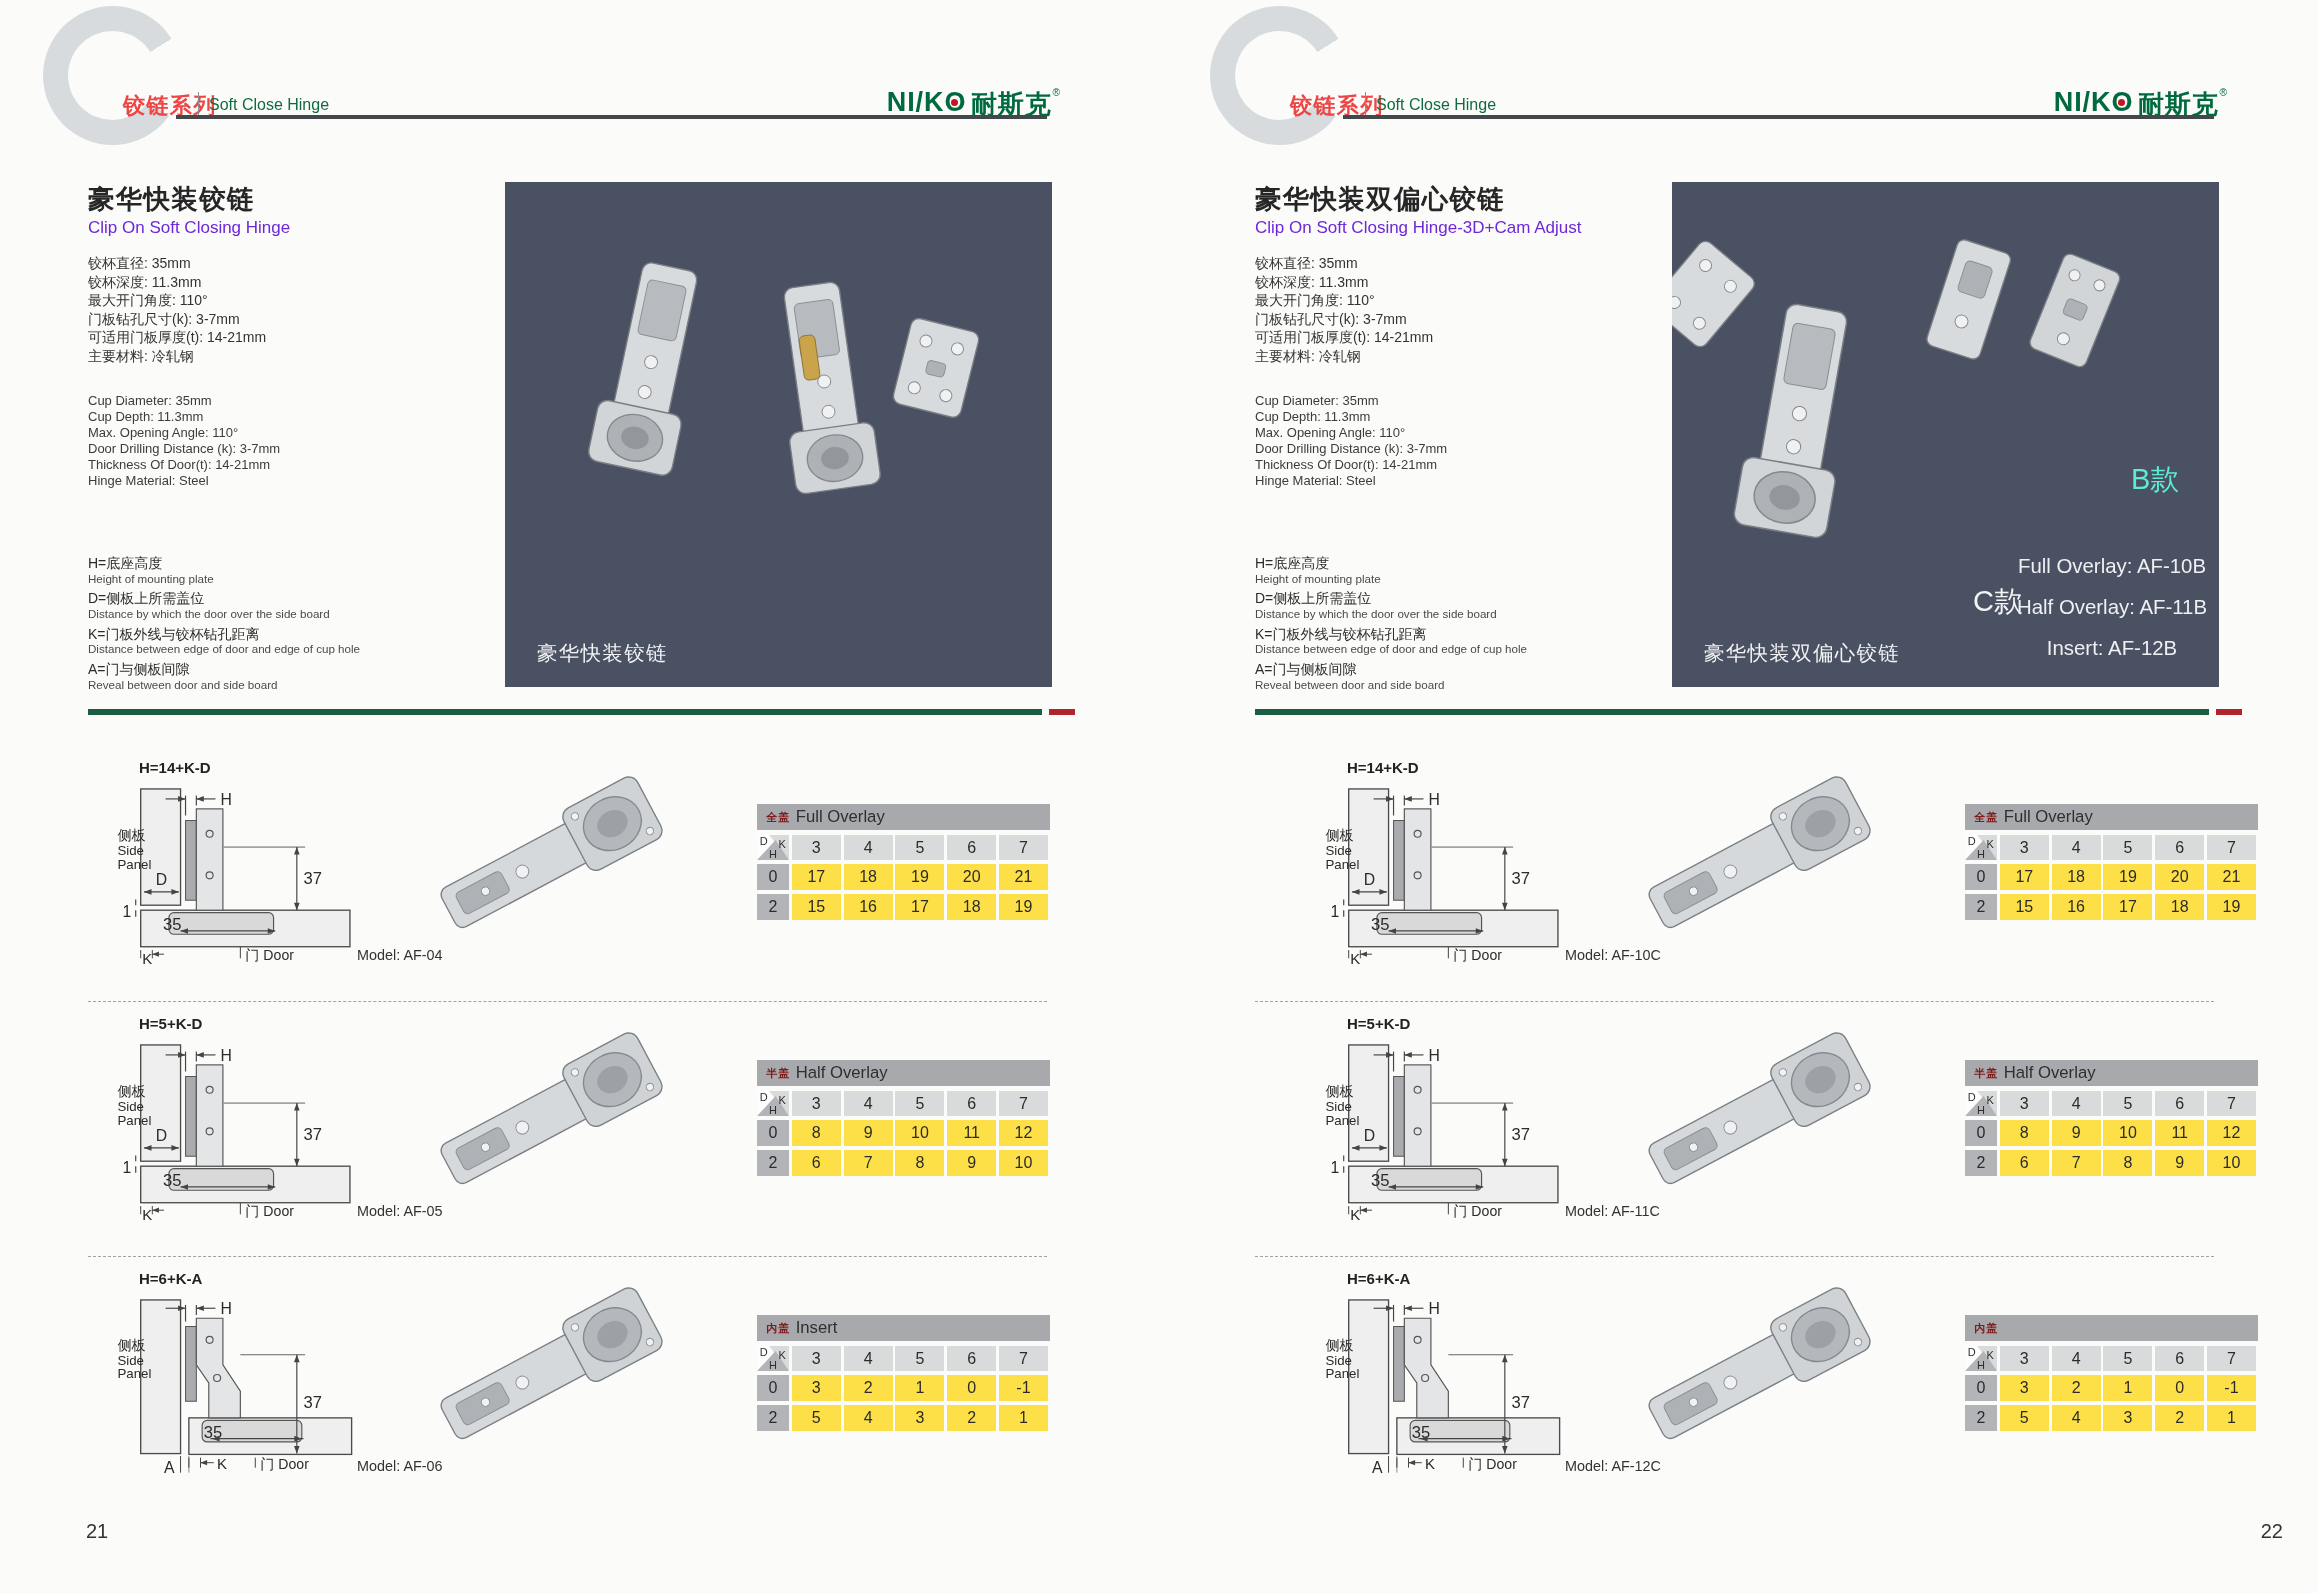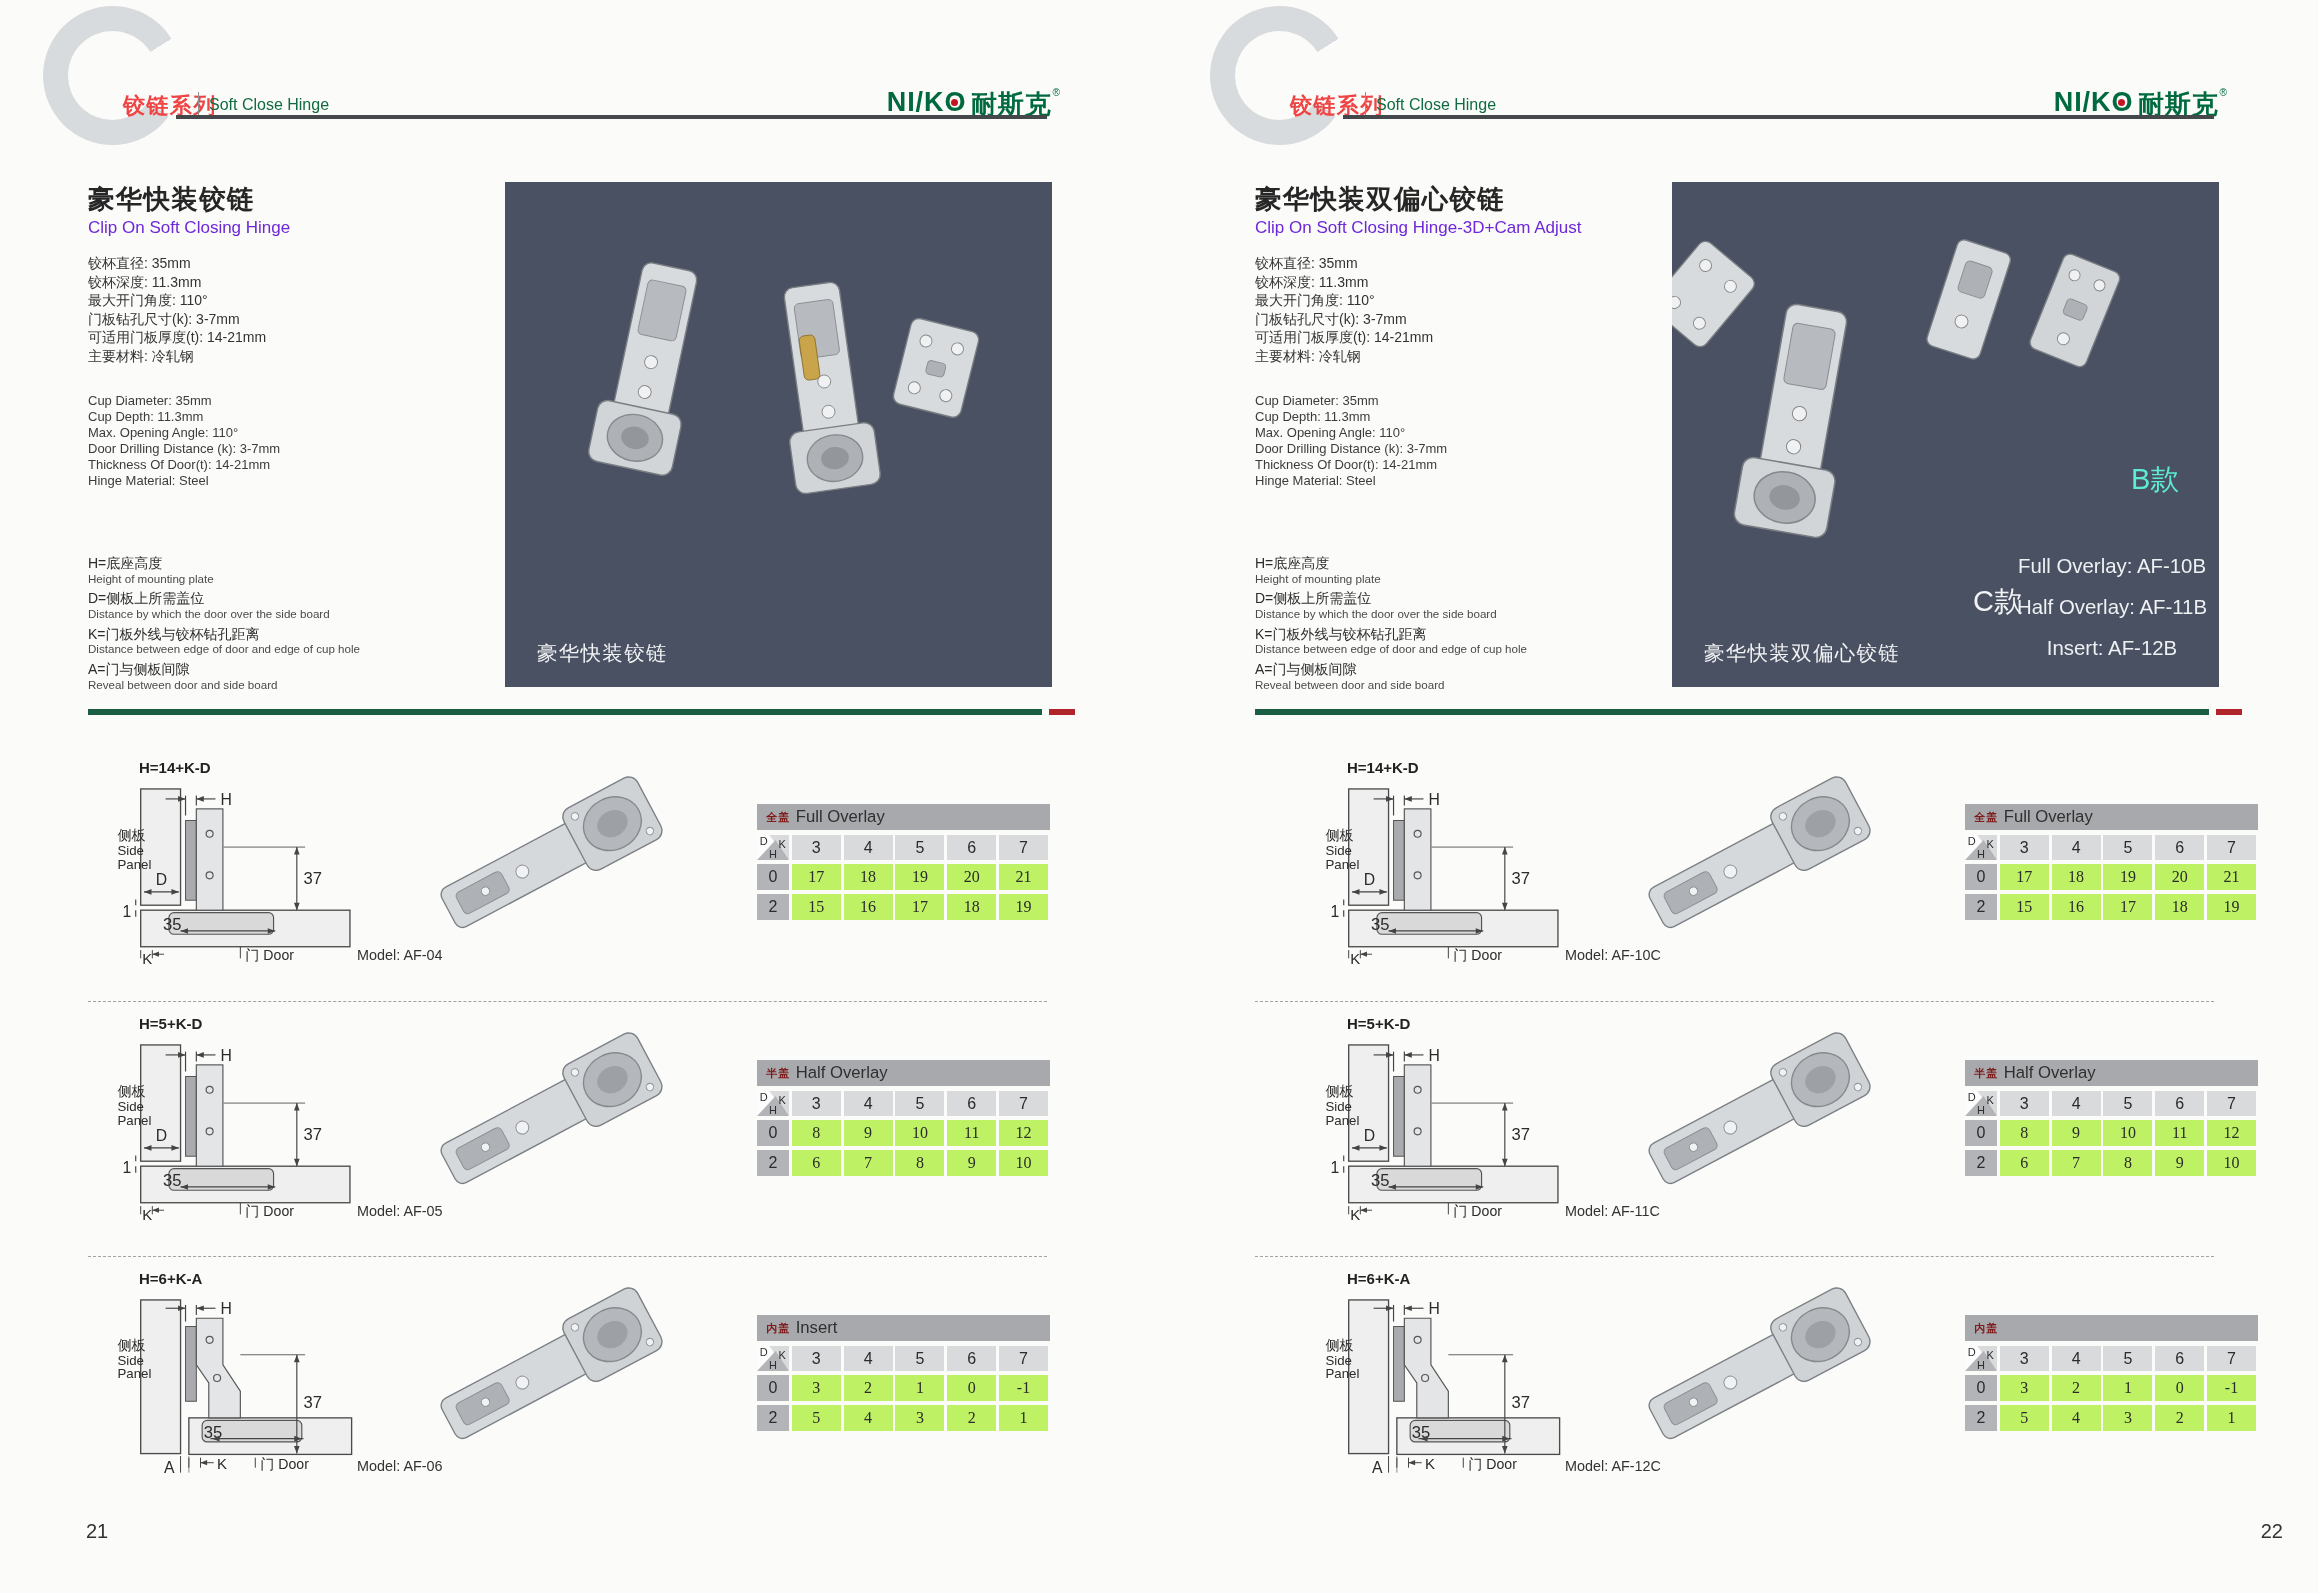--- a/index.html
+++ b/index.html
@@ -60,21 +60,21 @@
 
   
   .tbl{position:absolute;left:calc(757px + var(--sx));top:54px;width:293px;}
   .t-head{width:293px;height:26px;background:#a7a9ac;display:flex;align-items:center;padding-left:9.3px;box-sizing:border-box;}
   .t-head-zh{font-size:11px;font-weight:bold;color:#7f1d1d;letter-spacing:0.9px;}
   .t-head-en{font-size:16.7px;color:#2f2f2f;margin-left:5.6px;}
   .t-grid{display:grid;grid-template-columns:32px repeat(5,49px);grid-template-rows:25px 26px 26px;gap:4.2px 2.8px;margin-top:5.1px;}
   .t-k,.t-rh,.t-c{display:flex;align-items:center;justify-content:center;font-size:16px;color:#2b2b2b;}
   .t-k{background:#d9dadb;}
   .t-rh{background:#b2b4b7;}
-  .t-c{background:#bef264;font-family:Liberation Serif, serif;}
+  .t-c{background:#fde047;}
   .t-corner{position:relative;background:#fdfdfd;overflow:hidden;}
   .tri-k{position:absolute;inset:0;background:#d9dadb;clip-path:polygon(38% 0,100% 0,100% 100%);}
   .tri-h{position:absolute;inset:0;background:#b2b4b7;clip-path:polygon(0 100%,100% 100%,58% 20%);}
   .t-corner .cd{position:absolute;left:2.8px;top:0px;font-size:11px;}
   .t-corner .ck{position:absolute;right:3.2px;top:2.8px;font-size:11px;}
   .t-corner .ch{position:absolute;left:12px;bottom:0px;font-size:11px;}
 
   .pageno{position:absolute;top:1520px;font-size:20px;color:#333;}
   .page.left .pageno{left:86px;}
   .page.right .pageno{right:50px;margin-left:20px;}

